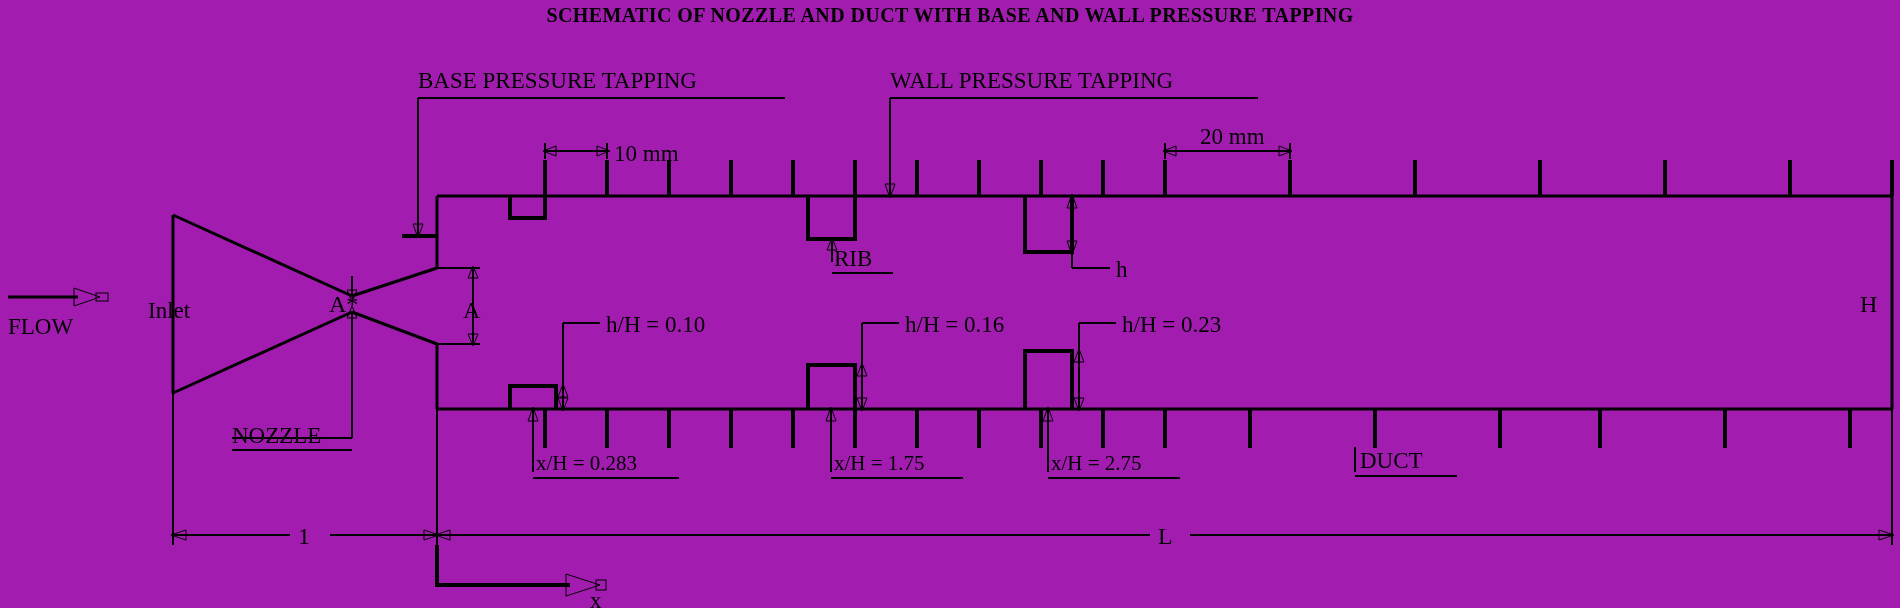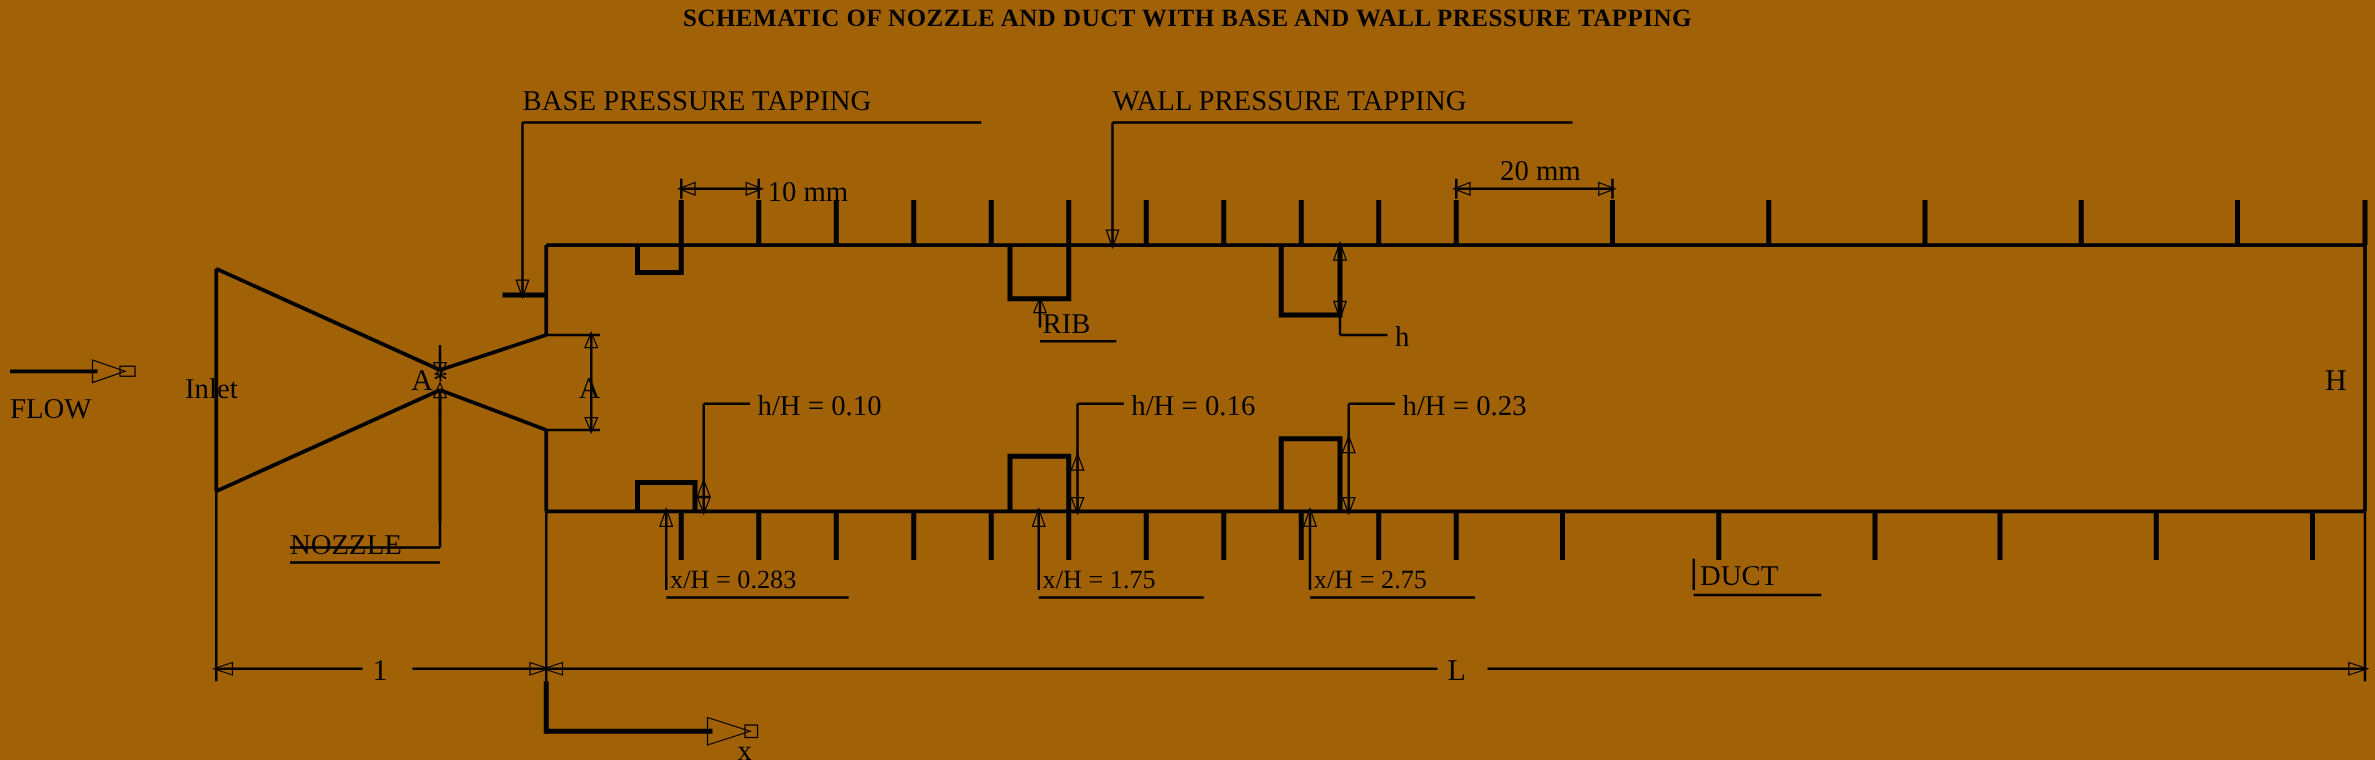--- a/index.html
+++ b/index.html
@@ -4,21 +4,21 @@
 <style>
   html, body {
     margin: 0;
     padding: 0;
     background: #ffffff;
   }
   #page {
     position: relative;
     width: 1900px;
     height: 608px;
-    background: #a16207;
+    background: #a21caf;
     overflow: hidden;
     font-family: "Liberation Serif", "DejaVu Serif", serif;
   }
   #title {
     position: absolute;
     left: 0;
     top: 4px;
     width: 1900px;
     text-align: center;
     font-family: "Liberation Serif", "DejaVu Serif", serif;

